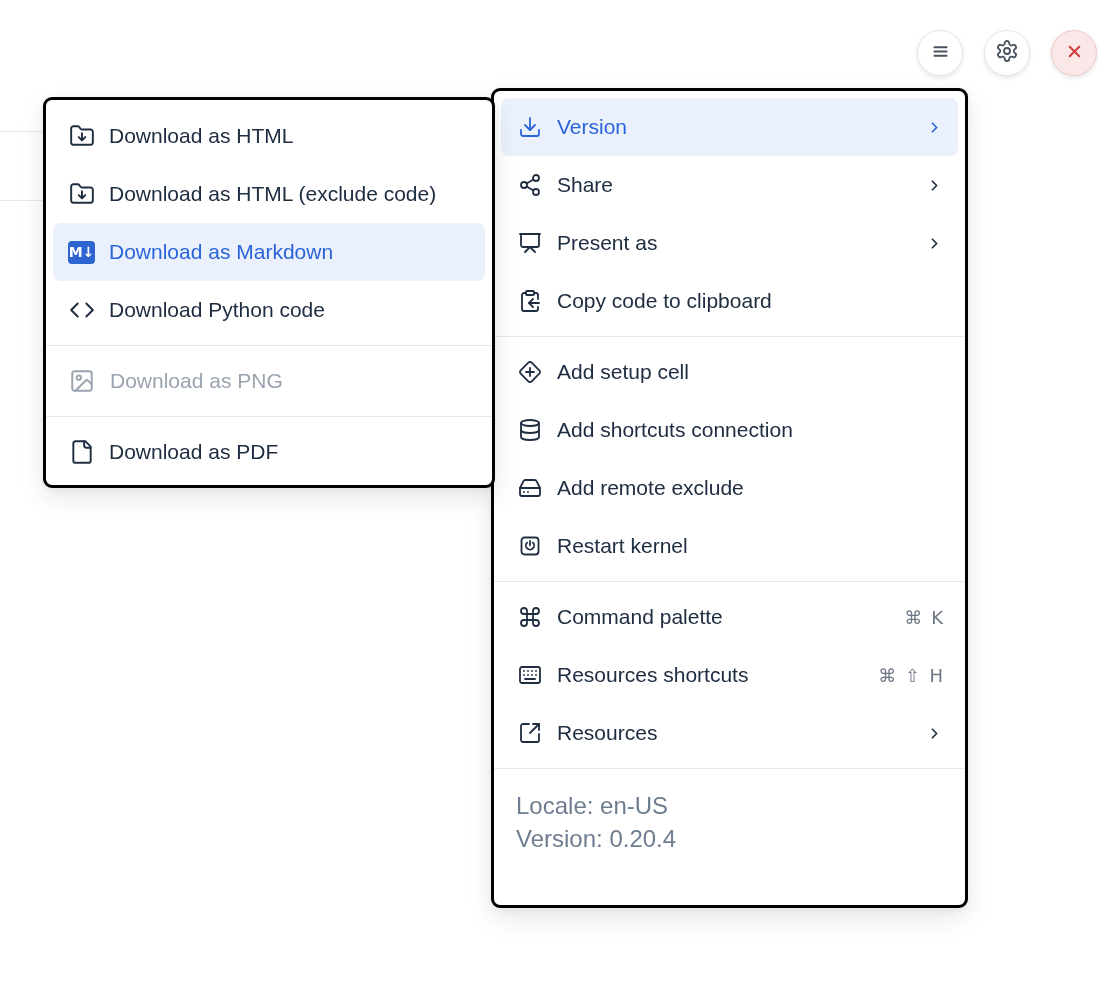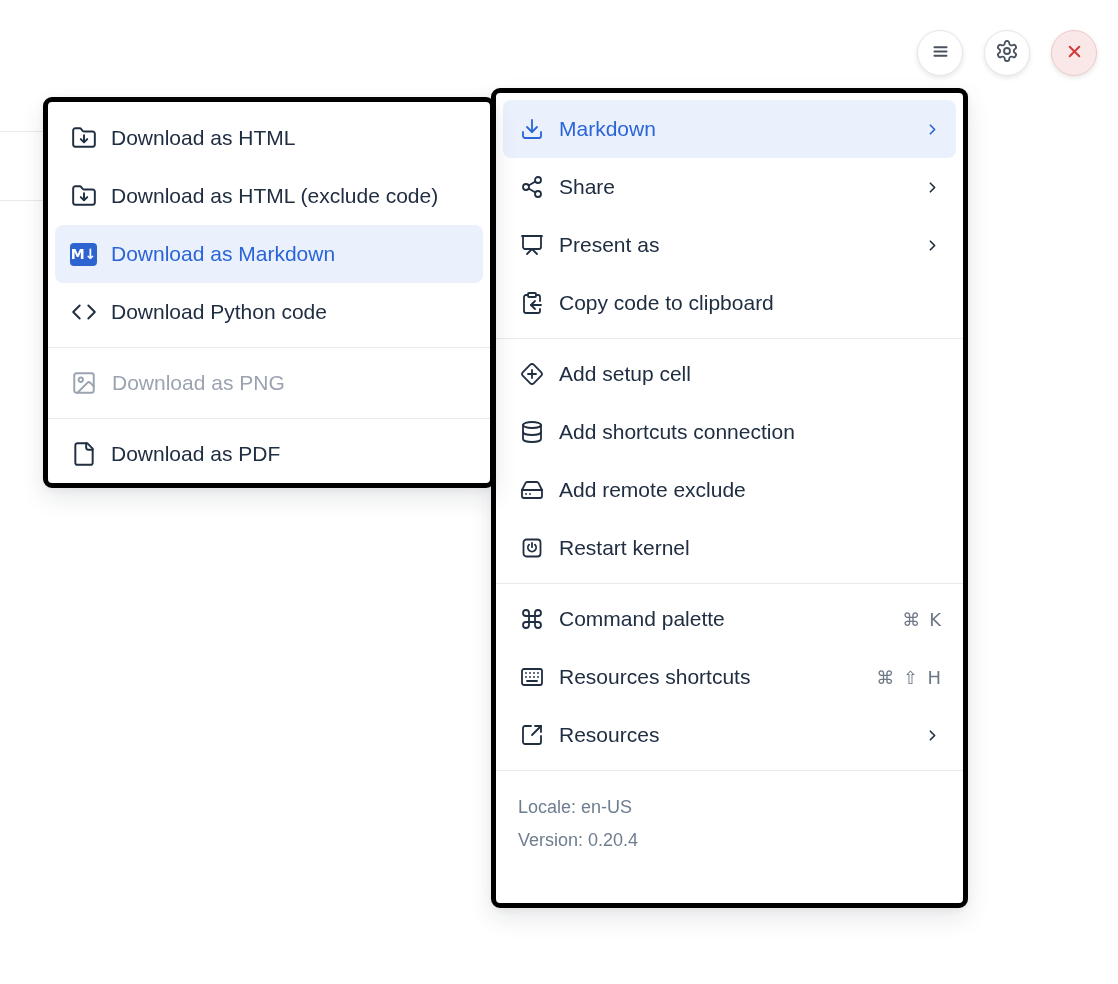--- a/index.html
+++ b/index.html
@@ -21,21 +21,21 @@
     background:#ffffff;border:1px solid #e5e6e9;
     box-shadow:0 2px 5px rgba(16,24,40,.10);
     display:flex;align-items:center;justify-content:center;
     color:#4a5260;box-sizing:border-box;cursor:pointer;
   }
   .circle-btn.danger{background:#fae8e8;border-color:#eec9c9;color:#d23b3b;}
 
   
   .panel{
     position:absolute;background:#ffffff;box-sizing:border-box;
-    border:5px solid #000000;border-radius:9px;
+    border:3px solid #000000;border-radius:9px;
     box-shadow:0 10px 24px rgba(20,30,50,.10),0 2px 6px rgba(20,30,50,.06);
     padding:7px 0;
   }
   .panel.submenu{left:43px;top:97px;width:452px;height:391px;z-index:20;}
   .panel.mainmenu{left:491px;top:88px;width:477px;height:820px;z-index:10;display:flex;flex-direction:column;}
 
   .row{
     height:58px;margin:0 7px;padding:0 15px;border-radius:8px;
     display:flex;align-items:center;gap:14px;
     color:#202e42;font-size:21px;cursor:pointer;flex:0 0 auto;
@@ -50,21 +50,21 @@
   .sep{height:1px;background:#e7e9ee;margin:6px 0;flex:0 0 auto;}
 
   .shortcut{display:inline-flex;gap:9px;color:#6e7785;font-size:18px;font-family:"DejaVu Sans",sans-serif;}
 
   .md-badge{
     width:31px;height:23px;border-radius:4px;background:#2e64cf;color:#ffffff;
     display:flex;align-items:center;justify-content:center;
     font-size:14px;font-weight:bold;font-family:"DejaVu Sans",sans-serif;letter-spacing:0;
   }
 
-  .menu-footer{margin-top:4px;padding:10px 22px 6px;color:#6e7d90;font-size:18px;}
+  .menu-footer{margin-top:4px;padding:10px 22px 6px;color:#6e7d90;font-size:24px;}
   .menu-footer div{line-height:33px;white-space:nowrap;}
 </style>
 </head>
 <body>
 
 <div class="bg-line bg-line-1"></div>
 <div class="bg-line bg-line-2"></div>
 
 <div class="toolbar">
   <div class="circle-btn">
@@ -153,21 +153,21 @@
 <div class="panel mainmenu">
   <div id="mainmenu-items" style="display:flex;flex-direction:column;">
       <div class="row highlight">
         <span class="ricon">
           <svg viewBox="0 0 24 24" width="24" height="24" fill="none" stroke="currentColor" stroke-width="1.8" stroke-linecap="round" stroke-linejoin="round">
             <path d="M12 3v12"></path>
             <path d="m7 10 5 5 5-5"></path>
             <path d="M21 15v4a2 2 0 0 1-2 2H5a2 2 0 0 1-2-2v-4"></path>
           </svg>
         </span>
-        <span class="rlabel">Markdown</span>
+        <span class="rlabel">Version</span>
         <span class="rtrail">
           <svg viewBox="0 0 24 24" width="17" height="17" fill="none" stroke="currentColor" stroke-width="2.4" stroke-linecap="round" stroke-linejoin="round">
             <path d="m9 18 6-6-6-6"></path>
           </svg>
         </span>
       </div>
       <div class="row">
         <span class="ricon">
           <svg viewBox="0 0 24 24" width="24" height="24" fill="none" stroke="currentColor" stroke-width="1.8" stroke-linecap="round" stroke-linejoin="round">
             <circle cx="18" cy="5" r="3"></circle>

